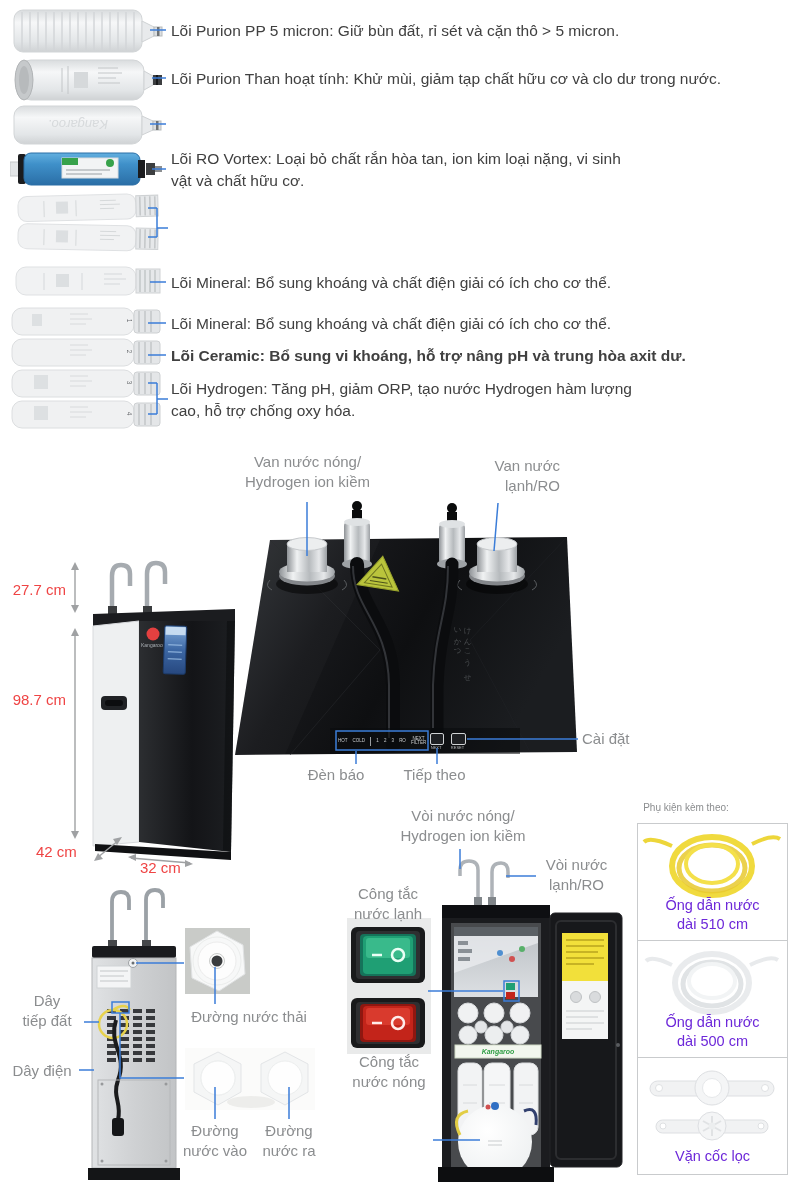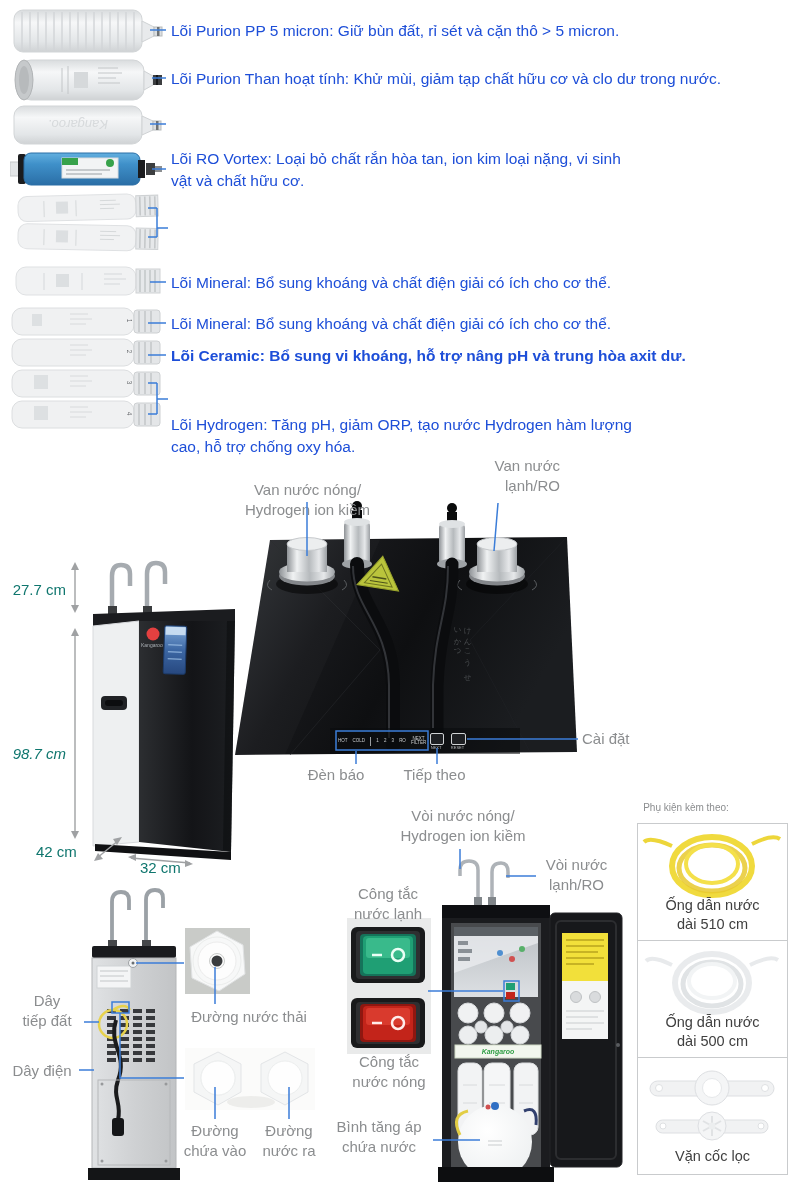--- a/index.html
+++ b/index.html
@@ -2,34 +2,34 @@
 <html><head>
 <meta charset="utf-8">
 <style>
   html,body{margin:0;padding:0;background:#ffffff;}
   .stage{position:relative;width:800px;height:1190px;background:#fff;overflow:hidden;
          font-family:"Liberation Sans",sans-serif;}
   .abs{position:absolute;}
   .lbl{position:absolute;color:#8b8d8f;font-size:15px;line-height:20px;}
   .ctr{text-align:center;}
   .rt{text-align:right;}
-  .ftxt{position:absolute;color:#1d4ed8;font-size:15.5px;line-height:22px;}
-  .dim{position:absolute;color:#0f766e;font-size:15px;}
+  .ftxt{position:absolute;color:#404040;font-size:15.5px;line-height:22px;}
+  .dim{position:absolute;color:#ef4444;font-size:15px;}
   .imgbox{position:absolute;}
   .tinybtn{position:absolute;border:1px solid #cfd2d4;border-radius:2px;background:#1d1f22;}
   .tinytext{position:absolute;color:#b9bcbe;font-size:4px;line-height:4px;text-align:center;}
   .panel-labels{position:absolute;display:flex;align-items:center;justify-content:space-between;
                 color:#c9ccce;font-size:4.5px;line-height:4.5px;}
   .panel-labels .vsep{width:1px;height:9px;background:#9a9da0;}
   .panel-labels .nf{width:15px;text-align:center;}
   .decor-jp{position:absolute;writing-mode:vertical-rl;font-size:7.5px;color:#55585b;
             letter-spacing:2px;opacity:.85;}
   .brandtag{position:absolute;color:#2f9e44;font-weight:bold;font-style:italic;text-align:center;}
   .switch-panel{position:absolute;background:#e9eaea;}
-  .cellcap{position:absolute;left:0;right:0;color:#404040;font-size:14.5px;line-height:19px;text-align:center;}
+  .cellcap{position:absolute;left:0;right:0;color:#6d28d9;font-size:14.5px;line-height:19px;text-align:center;}
   .acc-box{position:absolute;border:1px solid #c9cbcd;}
   .acc-cell{position:relative;height:116px;border-bottom:1px solid #c9cbcd;}
   .acc-cell:last-child{border-bottom:none;text-decoration:underline;}
   .num{position:absolute;color:#6b6e71;font-size:6.5px;transform:rotate(90deg);}
   svg{display:block;}
 </style>
 </head>
 <body>
 
 <div class="stage">
@@ -239,21 +239,21 @@
   <span class="num" style="left:128px;top:348px;">2</span>
   <span class="num" style="left:128px;top:379px;">3</span>
   <span class="num" style="left:128px;top:410px;">4</span>
 
   <div class="ftxt" style="left:171px;top:20px;">Lõi Purion PP 5 micron: Giữ bùn đất, rỉ sét và cặn thô &gt; 5 micron.</div>
   <div class="ftxt" style="left:171px;top:68px;">Lõi Purion Than hoạt tính: Khử mùi, giảm tạp chất hữu cơ và clo dư trong nước.</div>
   <div class="ftxt" style="left:171px;top:148px;width:450px;">Lõi RO Vortex: Loại bỏ chất rắn hòa tan, ion kim loại nặng, vi sinh vật và chất hữu cơ.</div>
   <div class="ftxt" style="left:171px;top:272px;">Lõi Mineral: Bổ sung khoáng và chất điện giải có ích cho cơ thể.</div>
   <div class="ftxt" style="left:171px;top:313px;">Lõi Mineral: Bổ sung khoáng và chất điện giải có ích cho cơ thể.</div>
   <div class="ftxt" style="left:171px;top:345px;font-weight:bold;">Lõi Ceramic: Bổ sung vi khoáng, hỗ trợ nâng pH và trung hòa axit dư.</div>
-  <div class="ftxt" style="left:171px;top:378px;width:490px;margin-top:36px;">Lõi Hydrogen: Tăng pH, giảm ORP, tạo nước Hydrogen hàm lượng cao, hỗ trợ chống oxy hóa.</div>
+  <div class="ftxt" style="left:171px;top:378px;width:490px;">Lõi Hydrogen: Tăng pH, giảm ORP, tạo nước Hydrogen hàm lượng cao, hỗ trợ chống oxy hóa.</div>
 
   <svg class="abs" style="left:85px;top:550px;" width="160" height="312" viewBox="0 0 160 312">
     <defs>
       <linearGradient id="unitGrad" x1="0" y1="0" x2="1" y2="0">
         <stop offset="0" stop-color="#2c2e31"></stop>
           <stop offset="0.55" stop-color="#131417"></stop>
           <stop offset="1" stop-color="#1d1f22"></stop>
       </linearGradient>
       <linearGradient id="scrGrad" x1="0" y1="0" x2="0" y2="1">
         <stop offset="0" stop-color="#7fa9d9"></stop>
@@ -279,21 +279,21 @@
         </g>
     </g>
     <rect x="16" y="146" width="26" height="14" rx="4" fill="#202225"></rect>
     <rect x="20" y="150" width="18" height="6" rx="3" fill="#0c0d0f"></rect>
     <polygon points="10,294 146,302 146,310 10,301" fill="#101113"></polygon>
     <polygon points="142,71 150,71 146,302 138,300" fill="#0c0d0f" opacity="0.6"></polygon>
   </svg>
   <span class="abs" style="left:141px;top:642px;font-size:5px;color:#a9afb4;">Kangaroo</span>
 
   <div class="dim rt" style="left:8px;top:581px;width:58px;">27.7 cm</div>
-  <div class="dim rt" style="left:8px;top:745px;width:58px;font-style:italic;">98.7 cm</div>
+  <div class="dim rt" style="left:8px;top:691px;width:58px;">98.7 cm</div>
   <div class="dim" style="left:36px;top:843px;">42 cm</div>
   <div class="dim" style="left:140px;top:859px;">32 cm</div>
 
   <svg class="abs" style="left:230px;top:500px;" width="360" height="270" viewBox="0 0 360 270">
     <defs>
       <linearGradient id="topGrad" x1="0" y1="0" x2="1" y2="0.35">
         <stop offset="0" stop-color="#313438"></stop>
           <stop offset="0.35" stop-color="#17181b"></stop>
         <stop offset="0.6" stop-color="#0e0f11"></stop>
           <stop offset="1" stop-color="#1b1d20"></stop>
@@ -366,21 +366,21 @@
     <span>2</span>
     <span>3</span>
     <span>RO</span>
     <span class="nf">NEXT FILTER</span>
   </div>
   <div class="tinybtn" style="left:430px;top:733px;width:12px;height:10px;"></div>
   <div class="tinybtn" style="left:451px;top:733px;width:13px;height:10px;"></div>
   <div class="tinytext" style="left:426px;top:746px;width:20px;">NEXT</div>
   <div class="tinytext" style="left:447px;top:746px;width:21px;">RESET</div>
 
-  <div class="lbl ctr" style="left:215px;top:480px;width:185px;">
+  <div class="lbl ctr" style="left:215px;top:452px;width:185px;">
     <span>Van nước nóng/</span><br>
     <span>Hydrogen ion kiềm</span>
   </div>
   <div class="lbl ctr" style="left:435px;top:456px;width:125px;text-align:right;">
     <span>Van nước</span><br>
     <span>lạnh/RO</span>
   </div>
   <div class="lbl" style="left:582px;top:729px;">Cài đặt</div>
   <div class="lbl ctr" style="left:296px;top:765px;width:80px;">Đèn báo</div>
   <div class="lbl ctr" style="left:392px;top:765px;width:85px;">Tiếp theo</div>
@@ -563,33 +563,29 @@
     <span>lạnh/RO</span>
   </div>
   <div class="lbl ctr" style="left:333px;top:884px;width:110px;">
     <span>Công tắc</span><br>
     <span>nước lạnh</span>
   </div>
   <div class="lbl ctr" style="left:333px;top:1052px;width:112px;">
     <span>Công tắc</span><br>
     <span>nước nóng</span>
   </div>
-  <div class="lbl ctr" style="left:323px;top:1117px;width:112px;">
-    <span>Bình tăng áp</span><br>
-    <span>chứa nước</span>
-  </div>
   <div class="lbl ctr" style="left:12px;top:991px;width:70px;">
     <span>Dây</span><br>
     <span>tiếp đất</span>
   </div>
   <div class="lbl ctr" style="left:6px;top:1061px;width:72px;">Dây điện</div>
   <div class="lbl ctr" style="left:178px;top:1007px;width:142px;">Đường nước thải</div>
   <div class="lbl ctr" style="left:176px;top:1121px;width:78px;">
     <span>Đường</span><br>
-    <span>chứa vào</span>
+    <span>nước vào</span>
   </div>
   <div class="lbl ctr" style="left:250px;top:1121px;width:78px;">
     <span>Đường</span><br>
     <span>nước ra</span>
   </div>
 
   <div class="lbl ctr" style="left:606px;top:798px;width:160px;font-size:10px;">Phụ kiện kèm theo:</div>
   <div class="acc-box" style="left:637px;top:823px;width:149px;height:350px;background:#fff;">
     <div class="acc-cell">
       <svg style="position:absolute;left:4px;top:4px;" width="140" height="76" viewBox="0 0 140 76">

